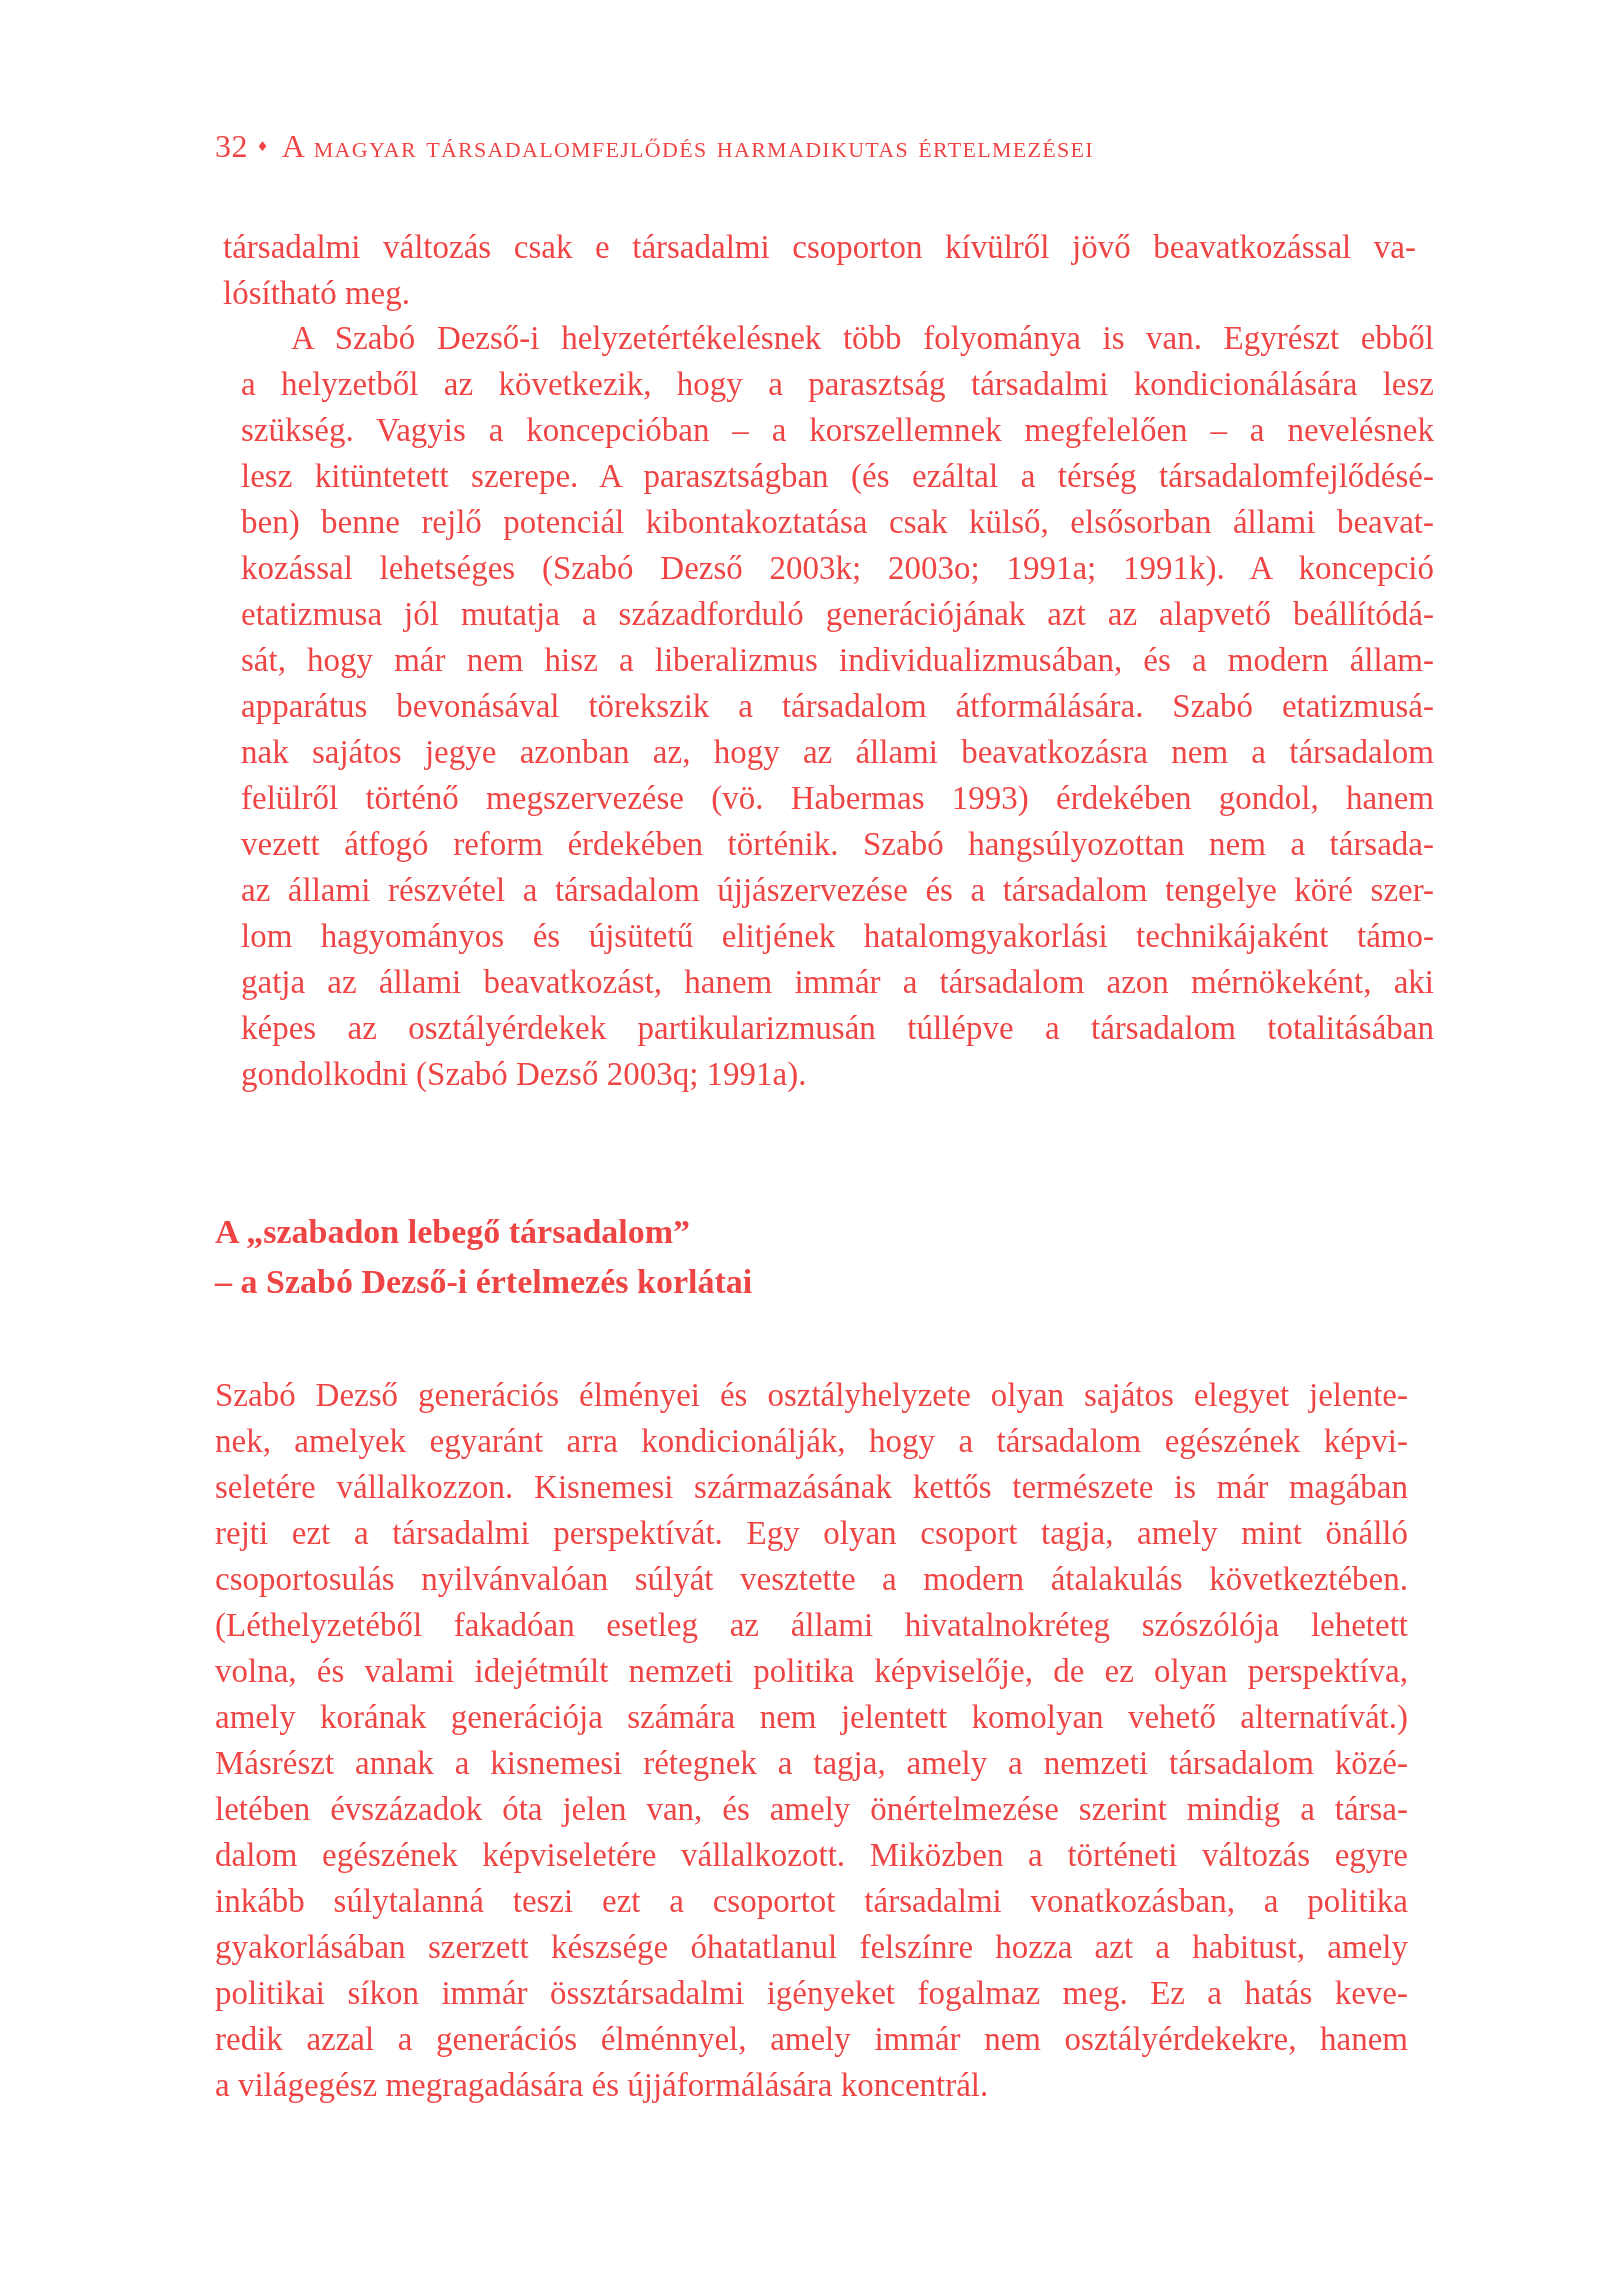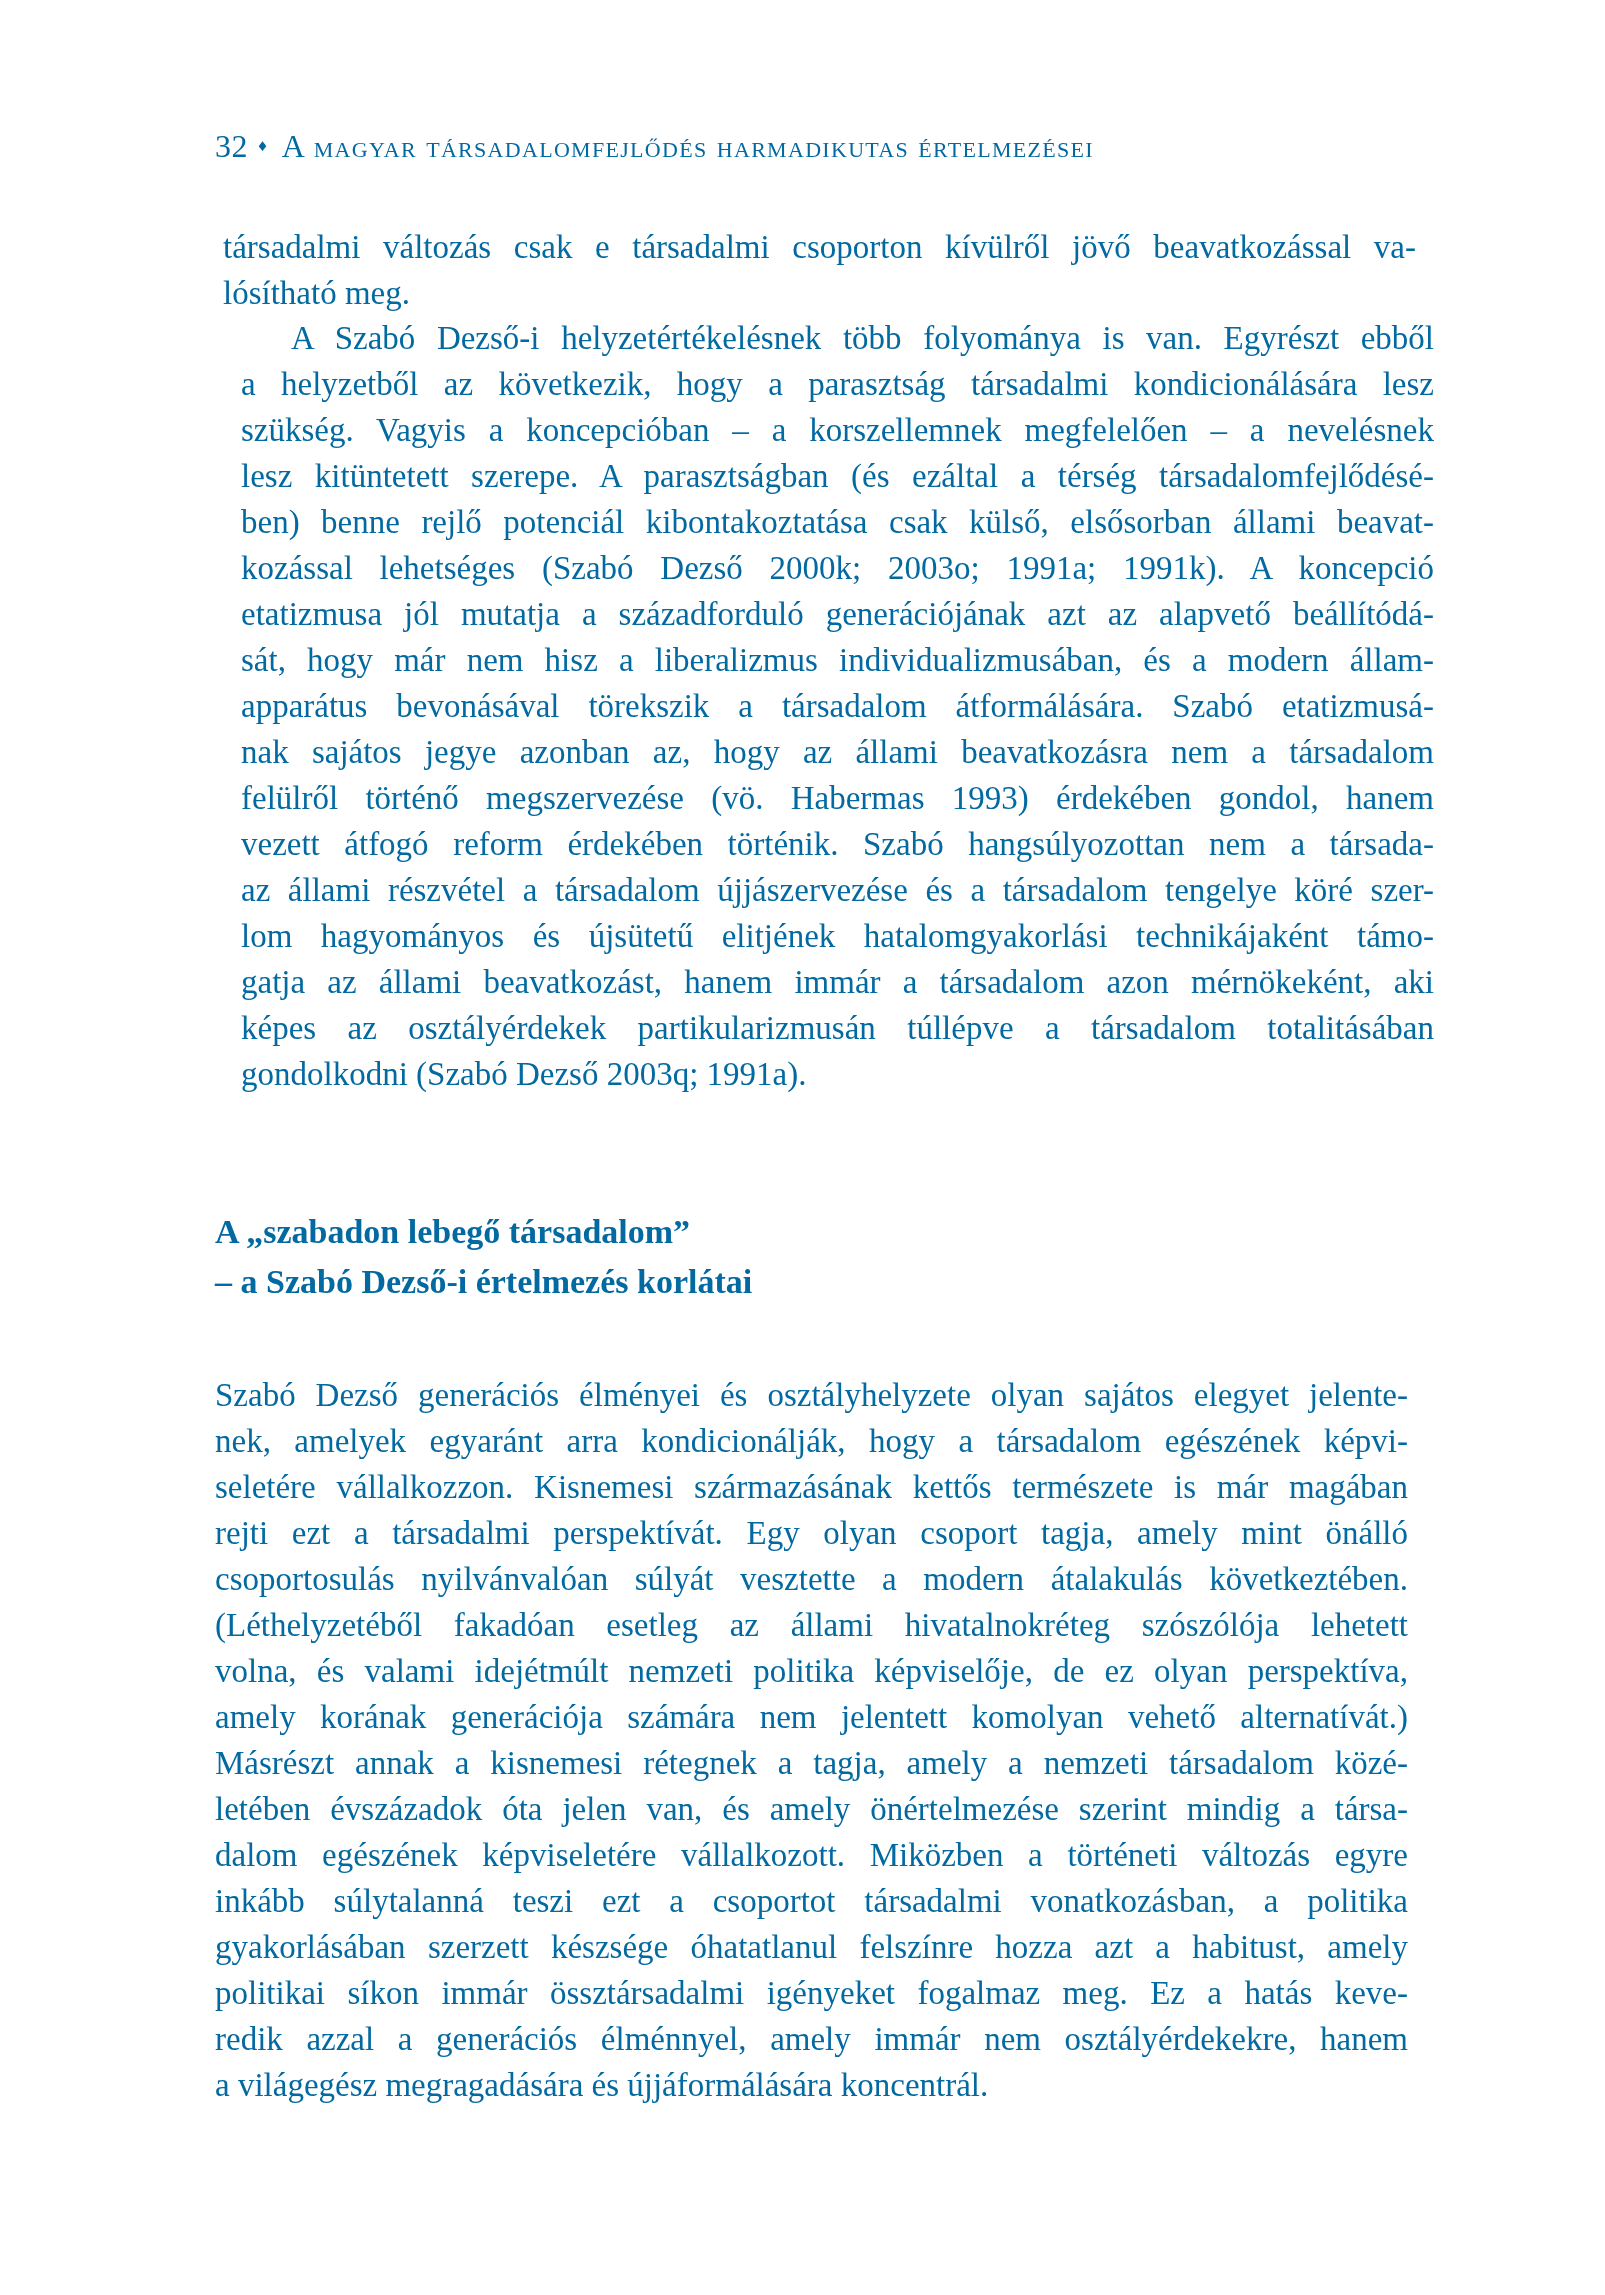--- a/index.html
+++ b/index.html
@@ -5,21 +5,21 @@
   html, body {
     margin: 0;
     padding: 0;
     background: #ffffff;
   }
   .page {
     position: relative;
     width: 1605px;
     height: 2295px;
     background: #ffffff;
-    color: #0369a1;
+    color: #ef4444;
     font-family: "Liberation Serif", "DejaVu Serif", serif;
     overflow: hidden;
   }
 
   
   .running-head {
     position: absolute;
     left: 215px;
     top: 127px;
     width: 1193px;
@@ -94,21 +94,21 @@
       <div class="line">társadalmi változás csak e társadalmi csoporton kívülről jövő beavatkozással va-</div>
       <div class="line last">lósítható meg.</div>
     </div>
 
   <div class="textblock para-2">
       <div class="line indent">A Szabó Dezső-i helyzetértékelésnek több folyománya is van. Egyrészt ebből</div>
       <div class="line">a helyzetből az következik, hogy a parasztság társadalmi kondicionálására lesz</div>
       <div class="line">szükség. Vagyis a koncepcióban – a korszellemnek megfelelően – a nevelésnek</div>
       <div class="line">lesz kitüntetett szerepe. A parasztságban (és ezáltal a térség társadalomfejlődésé-</div>
       <div class="line">ben) benne rejlő potenciál kibontakoztatása csak külső, elsősorban állami beavat-</div>
-      <div class="line">kozással lehetséges (Szabó Dezső 2000k; 2003o; 1991a; 1991k). A koncepció</div>
+      <div class="line">kozással lehetséges (Szabó Dezső 2003k; 2003o; 1991a; 1991k). A koncepció</div>
       <div class="line">etatizmusa jól mutatja a századforduló generációjának azt az alapvető beállítódá-</div>
       <div class="line">sát, hogy már nem hisz a liberalizmus individualizmusában, és a modern állam-</div>
       <div class="line">apparátus bevonásával törekszik a társadalom átformálására. Szabó etatizmusá-</div>
       <div class="line">nak sajátos jegye azonban az, hogy az állami beavatkozásra nem a társadalom</div>
       <div class="line">felülről történő megszervezése (vö. Habermas 1993) érdekében gondol, hanem</div>
       <div class="line">vezett átfogó reform érdekében történik. Szabó hangsúlyozottan nem a társada-</div>
       <div class="line">az állami részvétel a társadalom újjászervezése és a társadalom tengelye köré szer-</div>
       <div class="line">lom hagyományos és újsütetű elitjének hatalomgyakorlási technikájaként támo-</div>
       <div class="line">gatja az állami beavatkozást, hanem immár a társadalom azon mérnökeként, aki</div>
       <div class="line">képes az osztályérdekek partikularizmusán túllépve a társadalom totalitásában</div>

